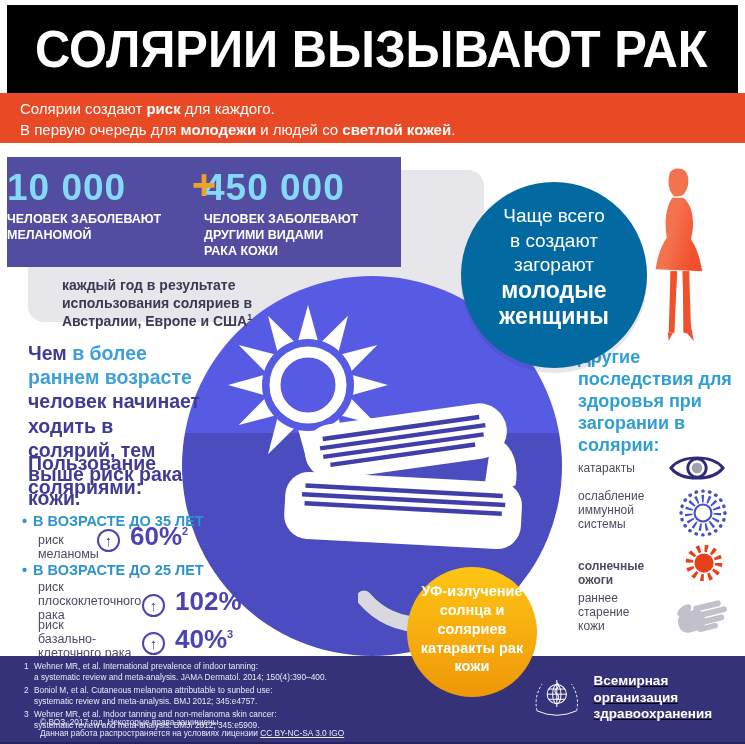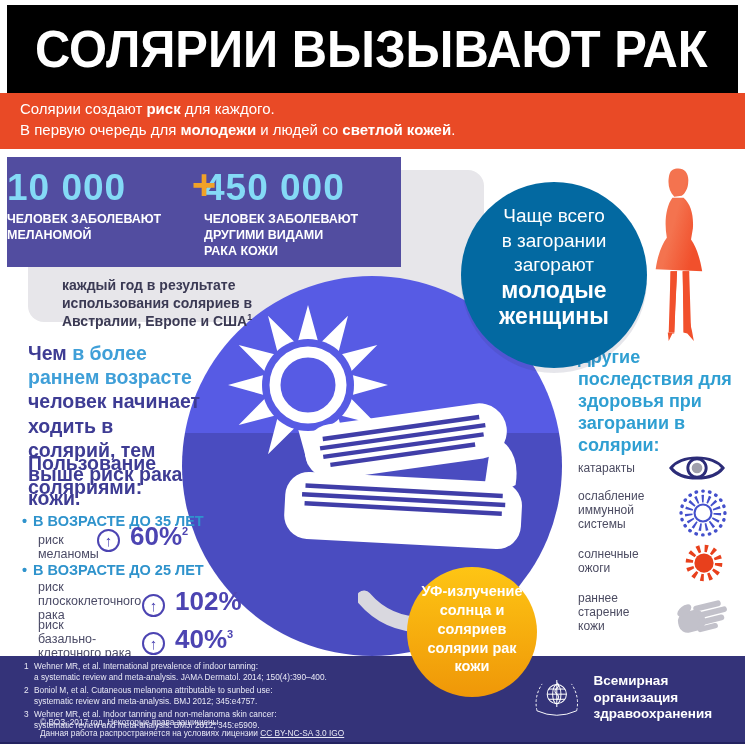--- a/index.html
+++ b/index.html
@@ -7,21 +7,21 @@
   #canvas { position:relative; width:745px; height:744px; background:#ffffff; overflow:hidden; }
   .abs { position:absolute; }
   .pre { white-space:pre-line; }
 
   
   .header { left:7px; top:5px; width:731px; height:88px; background:#000000; z-index:2; }
   .header h1 { position:absolute; left:28px; top:50%; transform:translateY(-50%) scaleX(.94); transform-origin:left center;
                color:#fff; font-size:52px; font-weight:bold; letter-spacing:0; white-space:nowrap; }
 
   
-  .banner { left:0; top:93px; width:745px; height:56px; background:#e94a26; color:#fff; font-size:15px;
+  .banner { left:0; top:93px; width:745px; height:50px; background:#e94a26; color:#fff; font-size:15px;
             padding:6px 0 0 20px; line-height:1.38; z-index:2; }
   .banner b { font-weight:bold; }
 
   
   .graycard { left:28px; top:170px; width:456px; height:152px; background:#e7e6ea; border-radius:16px; z-index:1; }
   .statbox { left:7px; top:157px; width:394px; height:110px; background:#524da0; z-index:3; display:flex; }
   .statcol { width:50%; text-align:left; padding-top:10px; }
   .statnum { font-size:37px; font-weight:bold; color:#84daf6; letter-spacing:1px; }
   .statlab { font-size:12.5px; font-weight:bold; color:#ffffff; line-height:1.28; margin-top:2px; }
   .plus { position:absolute; left:50%; top:4px; transform:translateX(-50%); font-size:42px; font-weight:bold; color:#f0a228; }
@@ -64,21 +64,21 @@
   .swoosh { left:358px; top:572px; z-index:2; }
 
   
   .footer { left:0; top:656px; width:745px; height:88px; background:#343379; z-index:3; }
   .footer::after { content:""; position:absolute; left:0; bottom:0; width:100%; height:2px; background:#232360; }
   .fnotes { position:absolute; left:24px; top:5px; }
   .fnote { display:flex; margin-bottom:3px; color:#e9e9f5; font-size:8.3px; line-height:1.28; }
   .fnote .n { width:10px; flex:none; }
   .copyright { position:absolute; left:40px; top:61px; color:#e9e9f5; font-size:8.3px; line-height:1.3; }
   .copyright a { color:#e9e9f5; text-decoration:underline; }
-  .wholine { position:absolute; left:528px; top:14px; display:flex; align-items:center; }
+  .wholine { position:absolute; left:528px; top:14px; display:flex; align-items:center;text-decoration:underline; }
   .whoname { color:#ffffff; font-size:13.5px; font-weight:600; line-height:1.25; margin-left:8px; }
 </style>
 </head>
 <body>
 
 <div id="canvas">
 
   <div class="abs header">
     <h1>СОЛЯРИИ ВЫЗЫВАЮТ РАК</h1>
   </div>
@@ -131,21 +131,21 @@
       <g stroke="#403ea8" stroke-width="4.5">
         <line x1="28" y1="94" x2="228" y2="94"></line>
         <line x1="25" y1="103" x2="231" y2="103"></line>
         <line x1="28" y1="112" x2="228" y2="112"></line>
       </g>
     </g>
   </svg>
 
   <div class="abs orangecircle">
     <div class="oc-line">Чаще всего</div>
-    <div class="oc-line">в загорании</div>
+    <div class="oc-line">в создают</div>
     <div class="oc-line">загорают</div>
     <div class="oc-bold">молодые</div>
     <div class="oc-bold">женщины</div>
   </div>
 
   <svg class="abs woman" width="56" height="186" viewBox="0 0 60 200">
     <defs>
       <linearGradient id="wgrad" x1="0" y1="0" x2="1" y2="1">
         <stop offset="0.35" stop-color="#f4734f"></stop>
           <stop offset="0.65" stop-color="#f1502c"></stop>
@@ -202,21 +202,21 @@
 
   <div class="abs rightitem pre" style="left:578px; top:490px;">ослабление
 иммунной
 системы</div>
   <svg class="abs" style="left:676px; top:486px;" width="54" height="54" viewBox="0 0 64 64">
     <circle cx="32" cy="32" r="10" fill="none" stroke="#4450cc" stroke-width="2.5"></circle>
     <circle cx="32" cy="32" r="17" fill="none" stroke="#4450cc" stroke-width="9" stroke-dasharray="2.5 4.6"></circle>
     <circle cx="32" cy="32" r="26" fill="none" stroke="#4450cc" stroke-width="4" stroke-dasharray="0.5 7.6" stroke-linecap="round"></circle>
   </svg>
 
-  <div class="abs rightitem pre" style="left:578px; top:548px;">солнечные
+  <div class="abs rightitem pre" style="left:578px; top:560px;font-weight:bold;">солнечные
 ожоги</div>
   <svg class="abs" style="left:682px; top:541px;" width="44" height="44" viewBox="0 0 48 48">
     <circle cx="24" cy="24" r="10.5" fill="#e8401c"></circle>
     <circle cx="24" cy="24" r="16" fill="none" stroke="#e8401c" stroke-width="8" stroke-dasharray="3.5 4.9"></circle>
   </svg>
 
   <div class="abs rightitem pre" style="left:578px; top:592px;">раннее
 старение
 кожи</div>
   <svg class="abs" style="left:674px; top:596px;" width="58" height="44" viewBox="0 0 64 48">
@@ -230,21 +230,21 @@
     </g>
   </svg>
 
   <svg class="abs swoosh" width="118" height="74" viewBox="0 0 118 74">
     <path d="M6,26 Q42,68 112,44" stroke="#d9d8df" stroke-width="15" fill="none" stroke-linecap="round"></path>
   </svg>
 
   <div class="abs yellowcircle pre">УФ-излучение
 солнца и
 соляриев
-солярии рак
+катаракты рак
 кожи</div>
 
   <div class="abs footer">
     <div class="fnotes">
       <div class="fnote">
           <span class="n">1</span>
           <span class="pre">Wehner MR, et al. International prevalence of indoor tanning:
 a systematic review and meta-analysis. JAMA Dermatol. 2014; 150(4):390–400.</span>
         </div>
       <div class="fnote">

